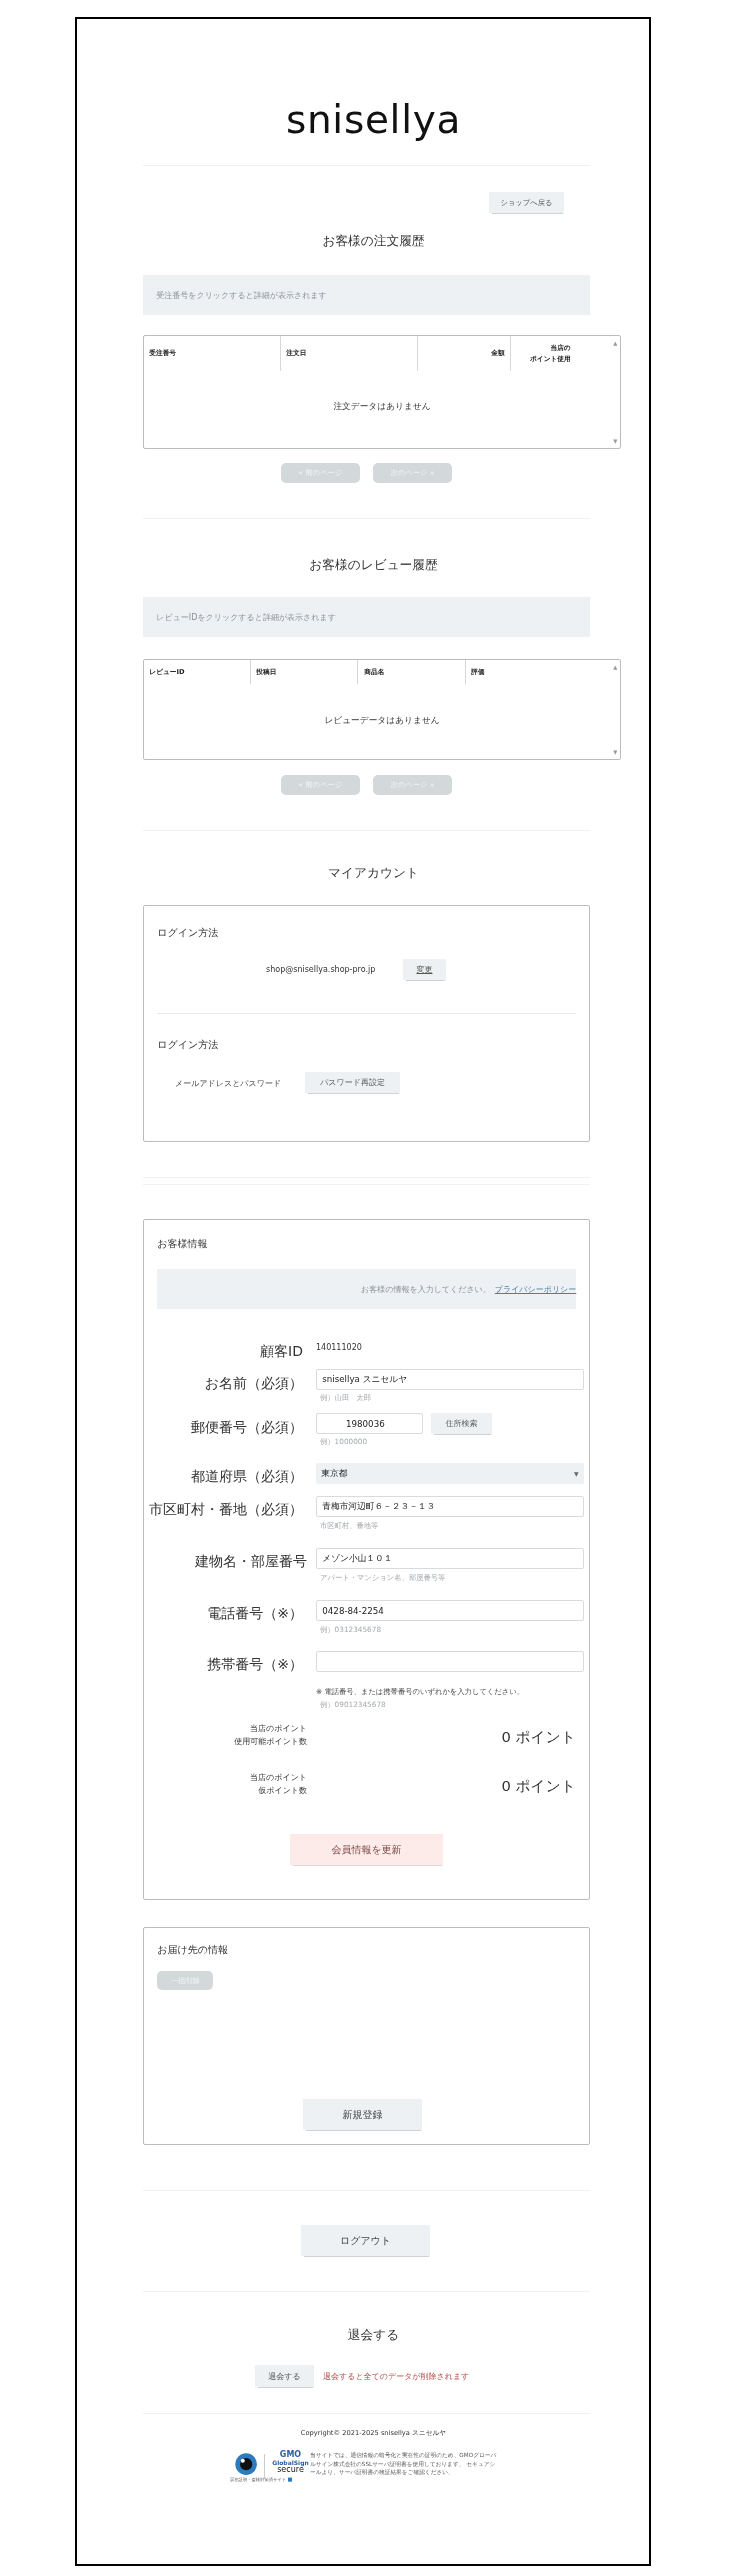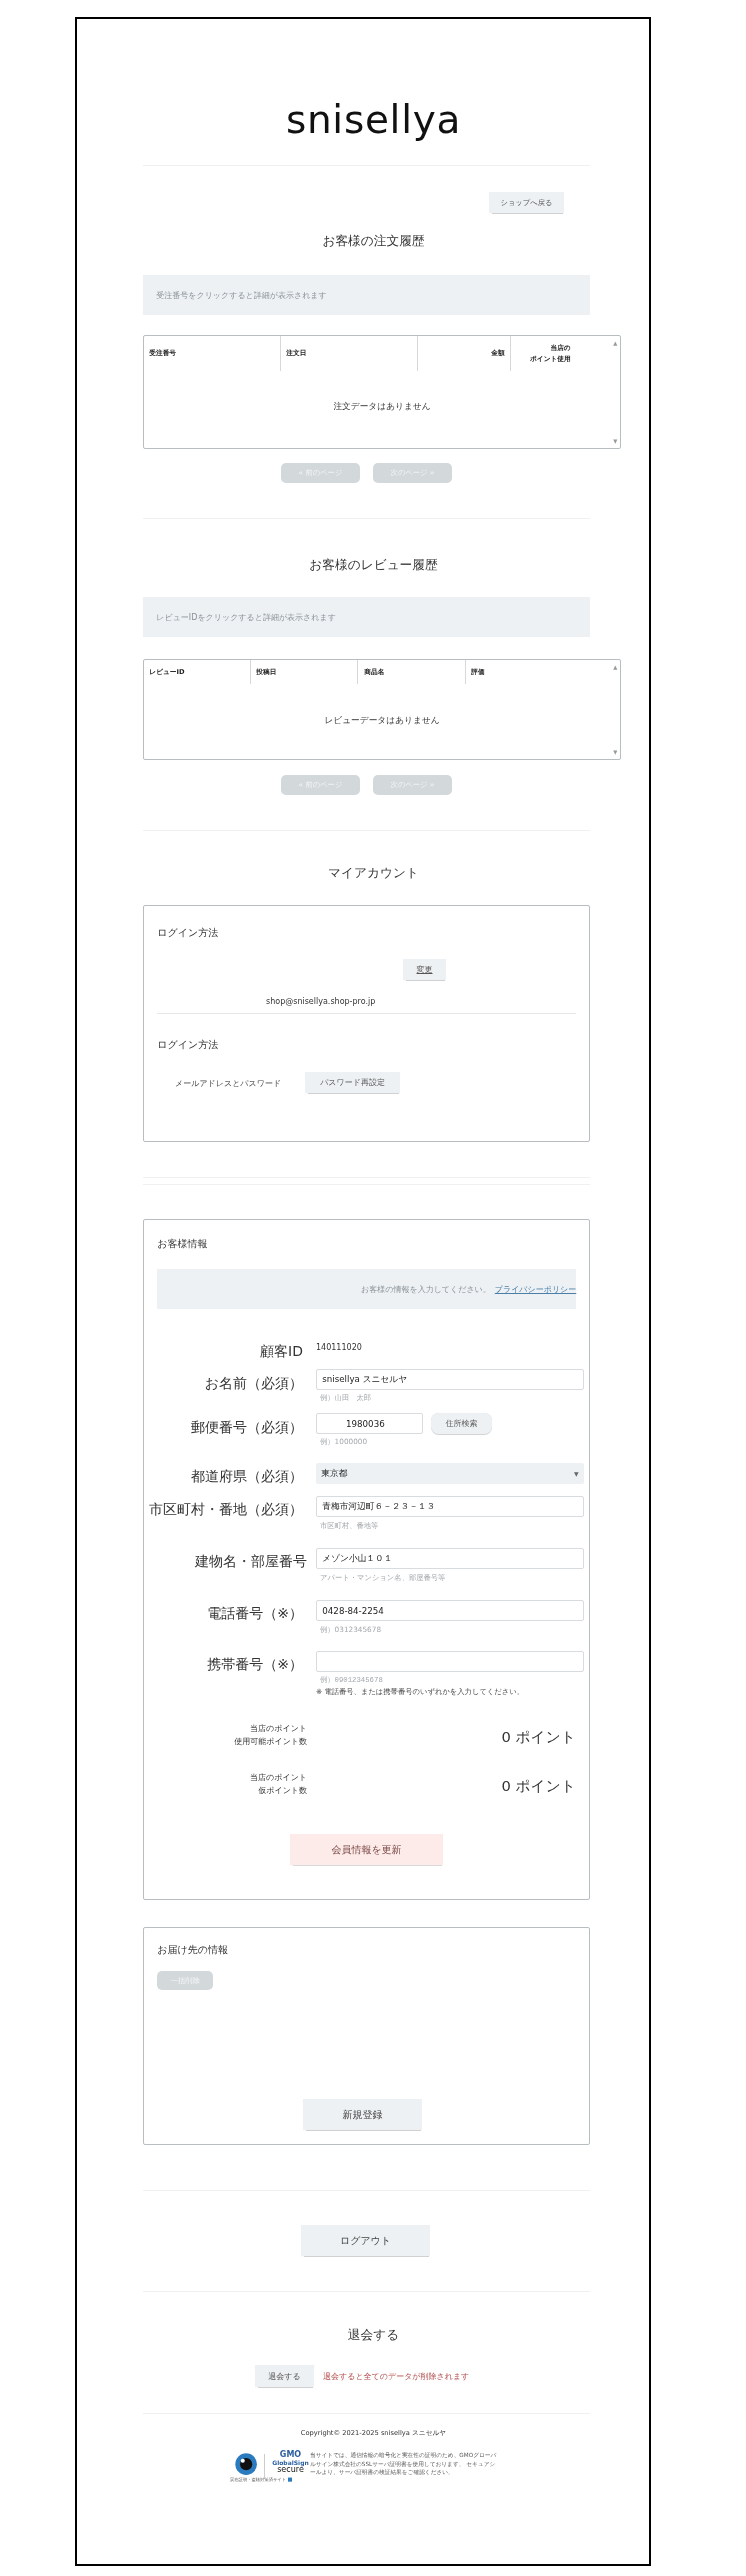--- a/index.html
+++ b/index.html
@@ -89,21 +89,21 @@
   <span class="scroll-down" style="bottom:4px;">▼</span>
 </div>
 <div class="btn-disabled" style="left:281px; top:775px; width:79px; height:20px;">« 前のページ</div>
 <div class="btn-disabled" style="left:373px; top:775px; width:79px; height:20px;">次のページ »</div>
 
 <div class="hr" style="top:830px;"></div>
 
 <div class="section-title" style="top:865px;">マイアカウント</div>
 <div class="card" style="top:905px; height:237px;">
   <div class="card-title" style="top:20px;">ログイン方法</div>
-  <div class="abs" style="left:122px; top:59px; font-size:8px; color:#333;margin-top:32px;">shop@snisellya.shop-pro.jp</div>
+  <div class="abs" style="left:122px; top:59px; font-size:8px; color:#333;">shop@snisellya.shop-pro.jp</div>
   <div class="btn-gray" style="left:259px; top:53px; width:43px; height:21.3px;text-decoration:underline;">変更</div>
   <div class="abs" style="left:13.3px; top:107px; width:419px; height:0.7px; background:#e6e8ea;"></div>
   <div class="card-title" style="top:132px;">ログイン方法</div>
   <div class="abs" style="left:31px; top:172px; font-size:8px; color:#444;">メールアドレスとパスワード</div>
   <div class="btn-gray" style="left:161px; top:166px; width:95px; height:21.3px;">パスワード再設定</div>
 </div>
 
 <div class="hr" style="top:1177px;"></div>
 <div class="hr" style="top:1184px; height:0.7px;"></div>
 
@@ -116,21 +116,21 @@
 
   <div class="form-label" style="top:123px;">顧客ID</div>
   <div class="abs" style="left:172px; top:123px; font-size:8px; color:#333;">140111020</div>
 
   <div class="form-label" style="top:155px;">お名前（必須）</div>
   <div class="input" style="top:149px;">snisellya スニセルヤ</div>
   <div class="hint" style="top:173px;">例）山田　太郎</div>
 
   <div class="form-label" style="top:199px;">郵便番号（必須）</div>
   <div class="input" style="top:193px; width:107px;padding-left:29px;">1980036</div>
-  <div class="btn-gray" style="left:287px; top:193px; width:61px; height:21.3px;border-radius:8px;">住所検索</div>
+  <div class="btn-gray" style="left:287px; top:193px; width:61px; height:21.3px;">住所検索</div>
   <div class="hint" style="top:217px;">例）1000000</div>
 
   <div class="form-label" style="top:248px;">都道府県（必須）</div>
   <div class="select" style="top:243px;">
     <span>東京都</span>
     <span style="font-size:6px; color:#666;">▼</span>
   </div>
 
   <div class="form-label" style="top:281px;">市区町村・番地（必須）</div>
   <div class="input" style="top:276px;">青梅市河辺町６－２３－１３</div>
@@ -139,21 +139,21 @@
   <div class="form-label" style="top:333px; width:163px;">建物名・部屋番号</div>
   <div class="input" style="top:328px;">メゾン小山１０１</div>
   <div class="hint" style="top:353px;">アパート・マンション名、部屋番号等</div>
 
   <div class="form-label" style="top:385px;">電話番号（※）</div>
   <div class="input" style="top:380px;">0428-84-2254</div>
   <div class="hint" style="top:405px;">例）0312345678</div>
 
   <div class="form-label" style="top:436px;">携帯番号（※）</div>
   <div class="input" style="top:431px;"></div>
-  <div class="hint" style="top:455px;font-family:Liberation Mono, monospace;">例）09012345678</div>
+  <div class="hint" style="top:480px;">例）09012345678</div>
   <div class="abs" style="left:172px; top:467px; font-size:7.3px; color:#444;">※ 電話番号、または携帯番号のいずれかを入力してください。</div>
 
   <div class="label-2l" style="top:502px;">
     <div>当店のポイント</div>
     <div>使用可能ポイント数</div>
   </div>
   <div class="points-val" style="top:508px;">0 ポイント</div>
 
   <div class="label-2l" style="top:551px;">
     <div>当店のポイント</div>

